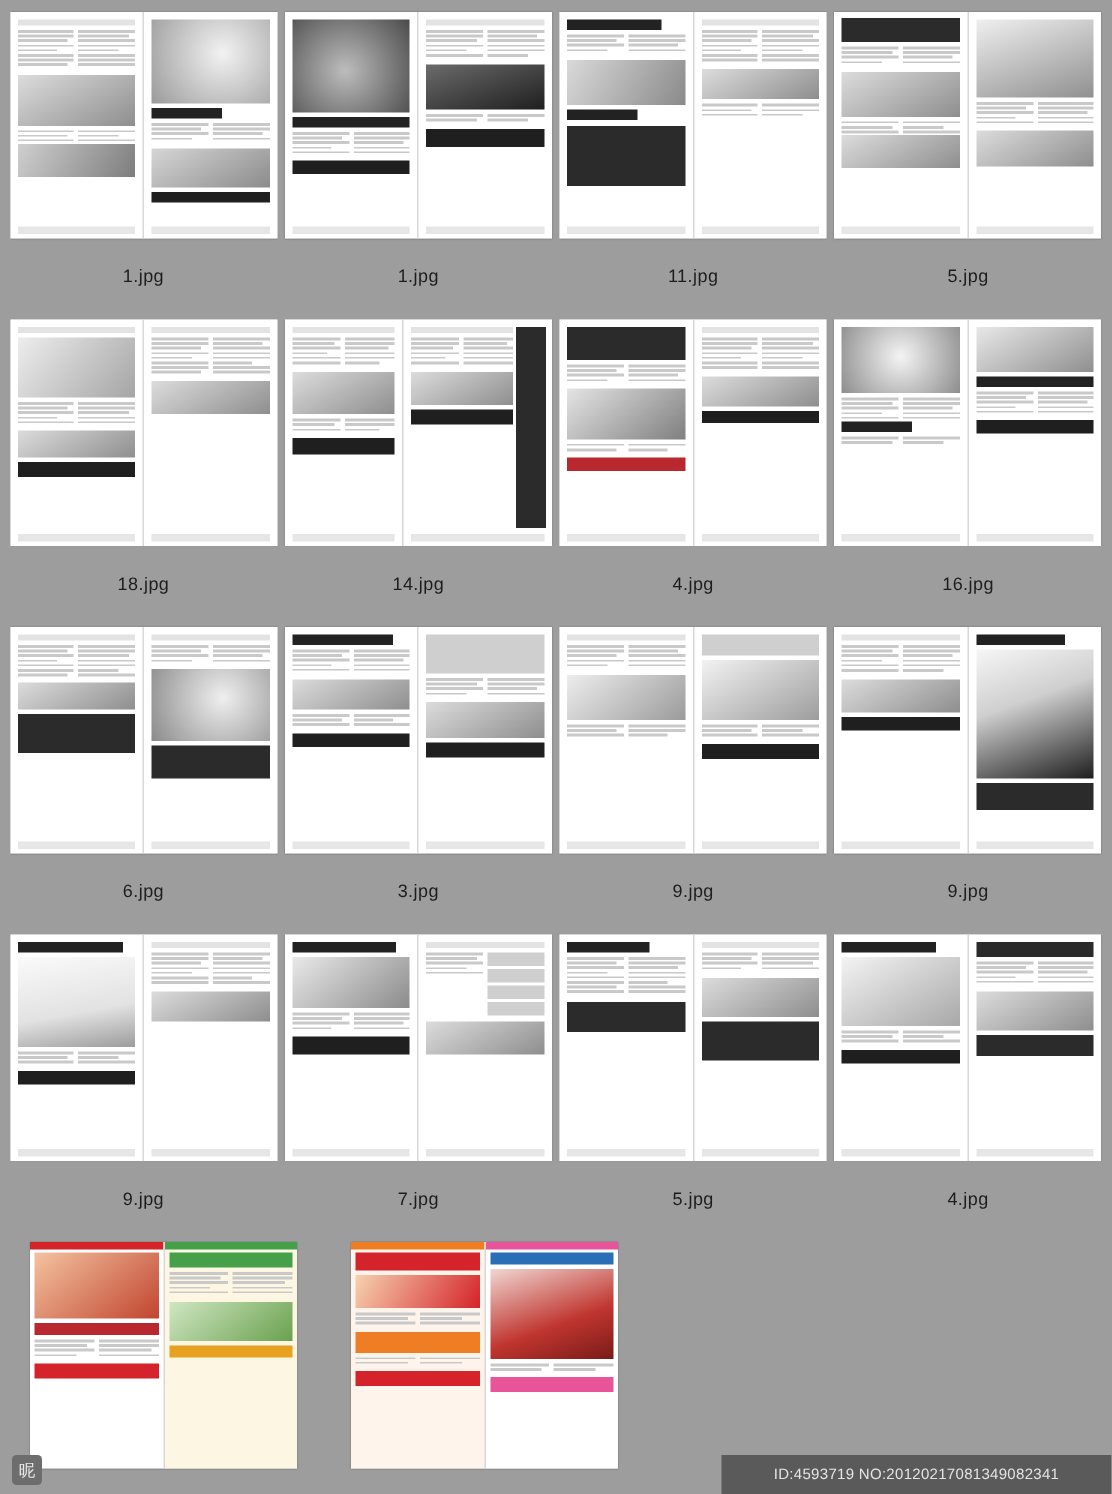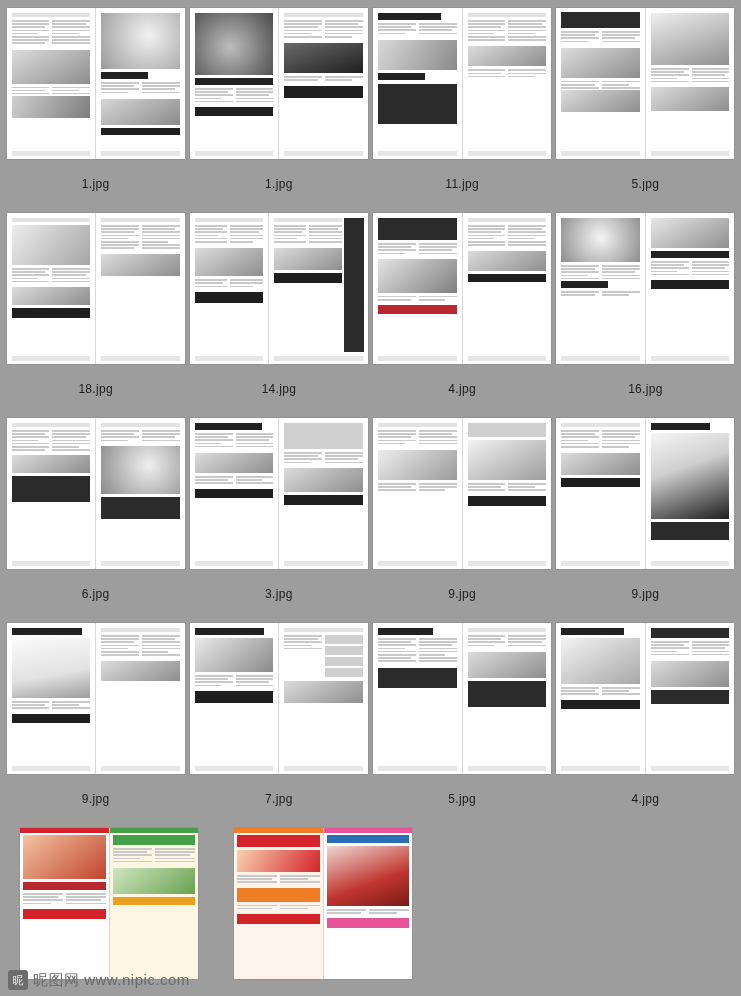--- a/index.html
+++ b/index.html
@@ -1140,17 +1140,17 @@
         </div>
         <div class="caption"></div>
       </div>
 
     </div>
 
   </div>
 
   <div class="wm">
     <div class="wm-logo">昵</div>
-    <div class="wm-txt">昵图网 www.nipic.com</div>
   </div>
 
+  <div class="idbar">ID:4593719 NO:20120217081349082341</div>
 
 </div>
 
 </body></html>

